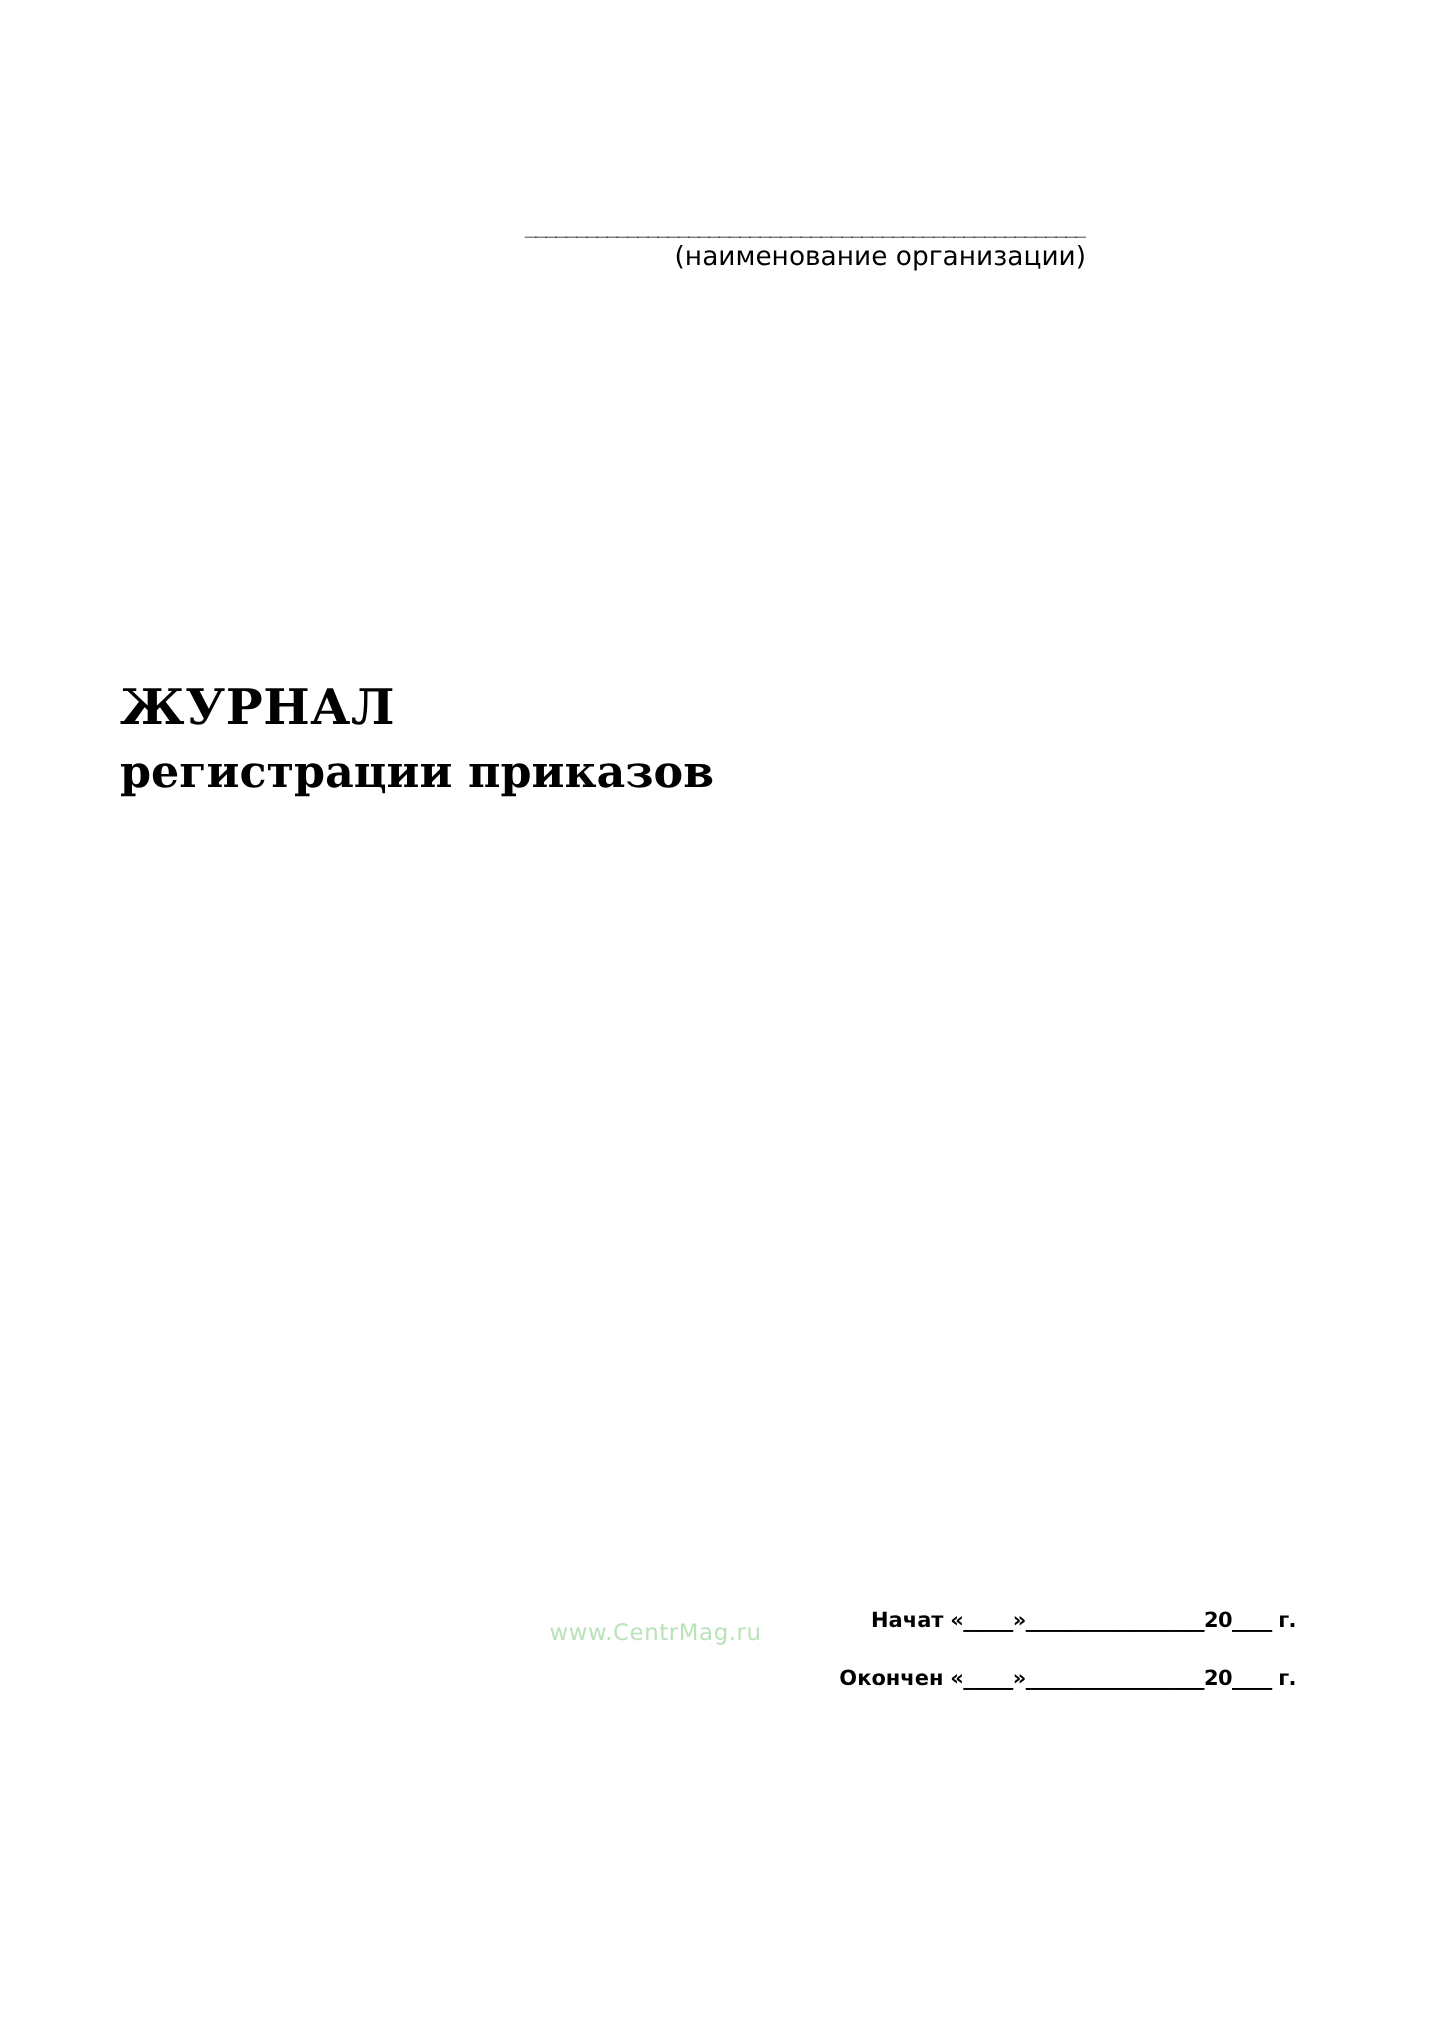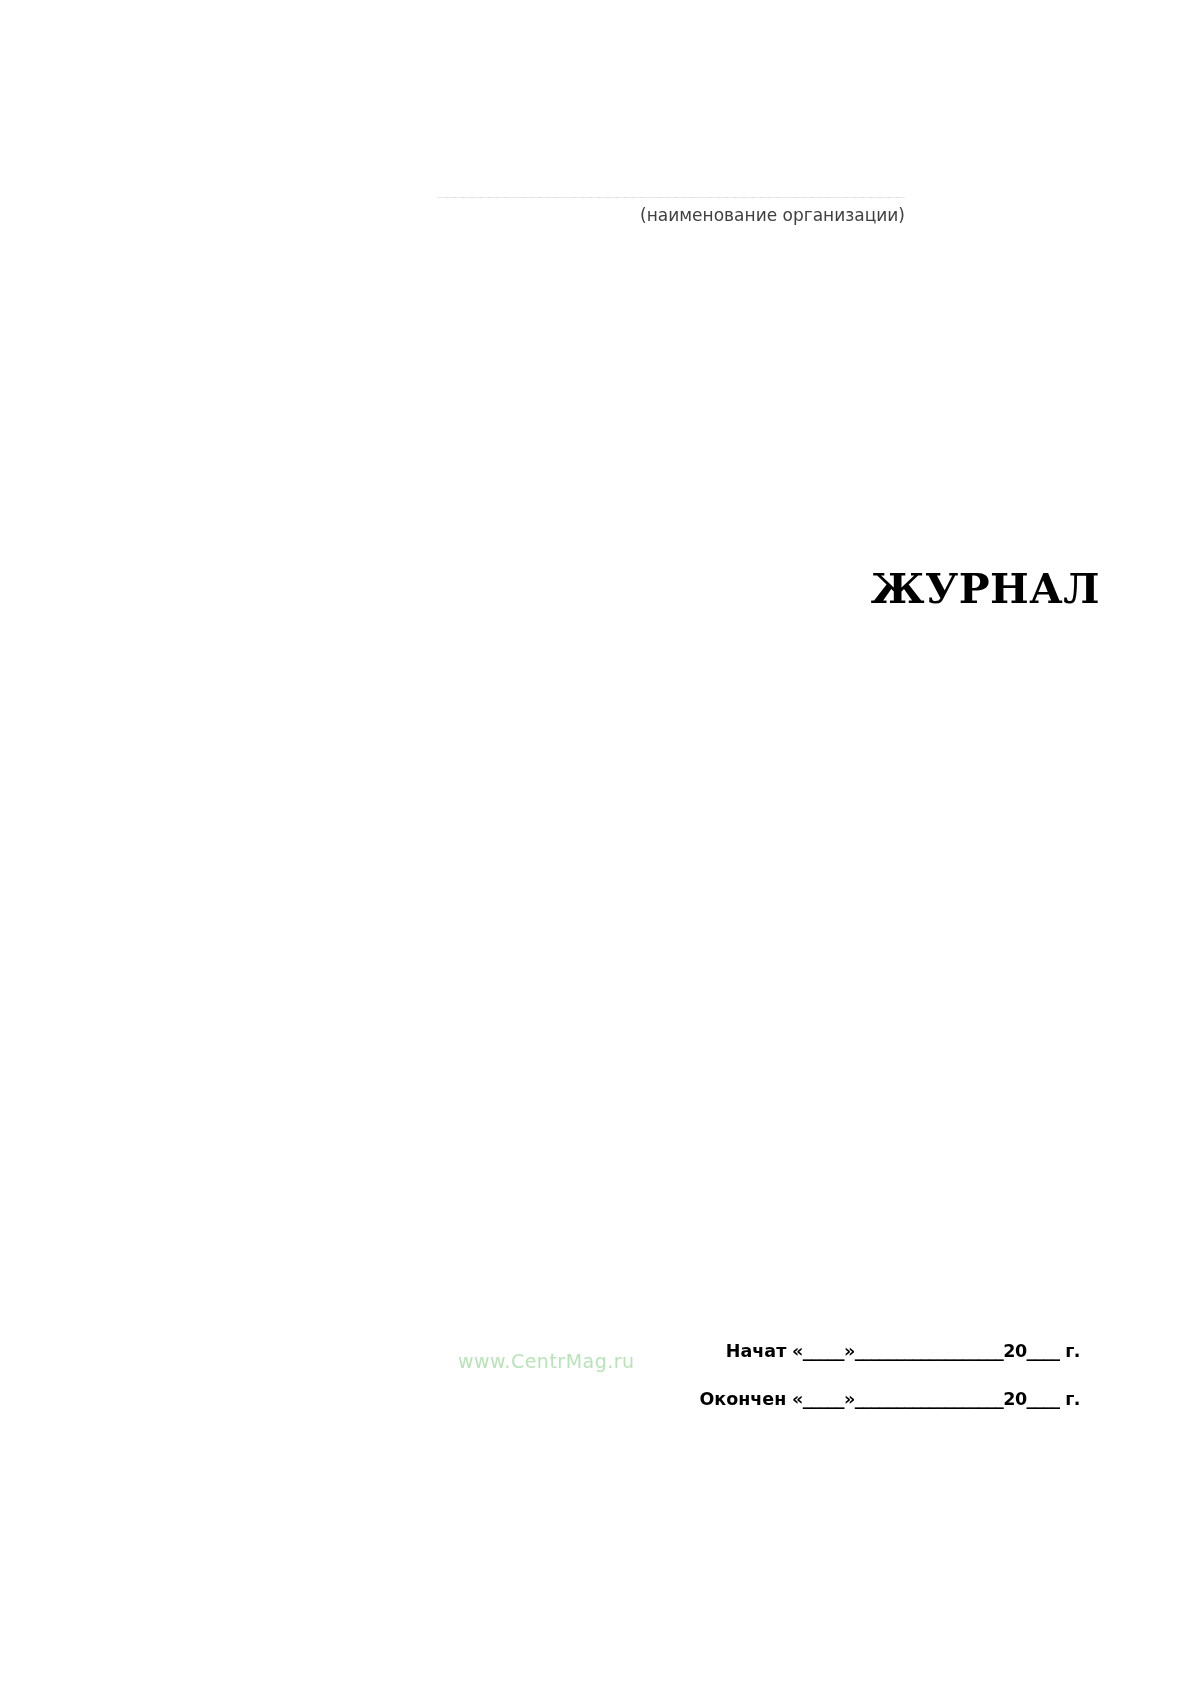--- a/index.html
+++ b/index.html
@@ -39,32 +39,32 @@
     font-size: 19px;
     line-height: 20px;
     letter-spacing: -1px;
     white-space: nowrap;
     overflow: hidden;
     color: #000;
   }
   .org-caption {
     margin-top: 6px;
     font-family: "DejaVu Sans", sans-serif;
-    font-size: 17px;
+    font-size: 22px;
     line-height: 22px;
-    color: #404040;
+    color: #000000;
   }
 
   
   .title-block {
     position: absolute;
     left: 100px;
     top: 563px;
     width: 1000px;
-    text-align: right;
+    text-align: left;
     font-family: "DejaVu Serif", serif;
     font-weight: bold;
     color: #000;
   }
   .title-line-1 {
     font-size: 41px;
     line-height: 52px;
     letter-spacing: 0.5px;
   }
   .title-line-2 {
@@ -126,20 +126,21 @@
 
 <div class="page">
 
   <div class="org-block">
     <div class="org-rule">_______________________________________________________</div>
     <div class="org-caption">(наименование организации)</div>
   </div>
 
   <div class="title-block">
     <div class="title-line-1">ЖУРНАЛ</div>
+    <div class="title-line-2">регистрации приказов</div>
   </div>
 
   <div class="watermark">www.CentrMag.ru</div>
 
   <div class="footer-block">
 
     <div class="footer-row">
       <span class="footer-label">Начат</span>
       <span class="footer-seg">&nbsp;</span>
       <span class="footer-seg">«</span>

